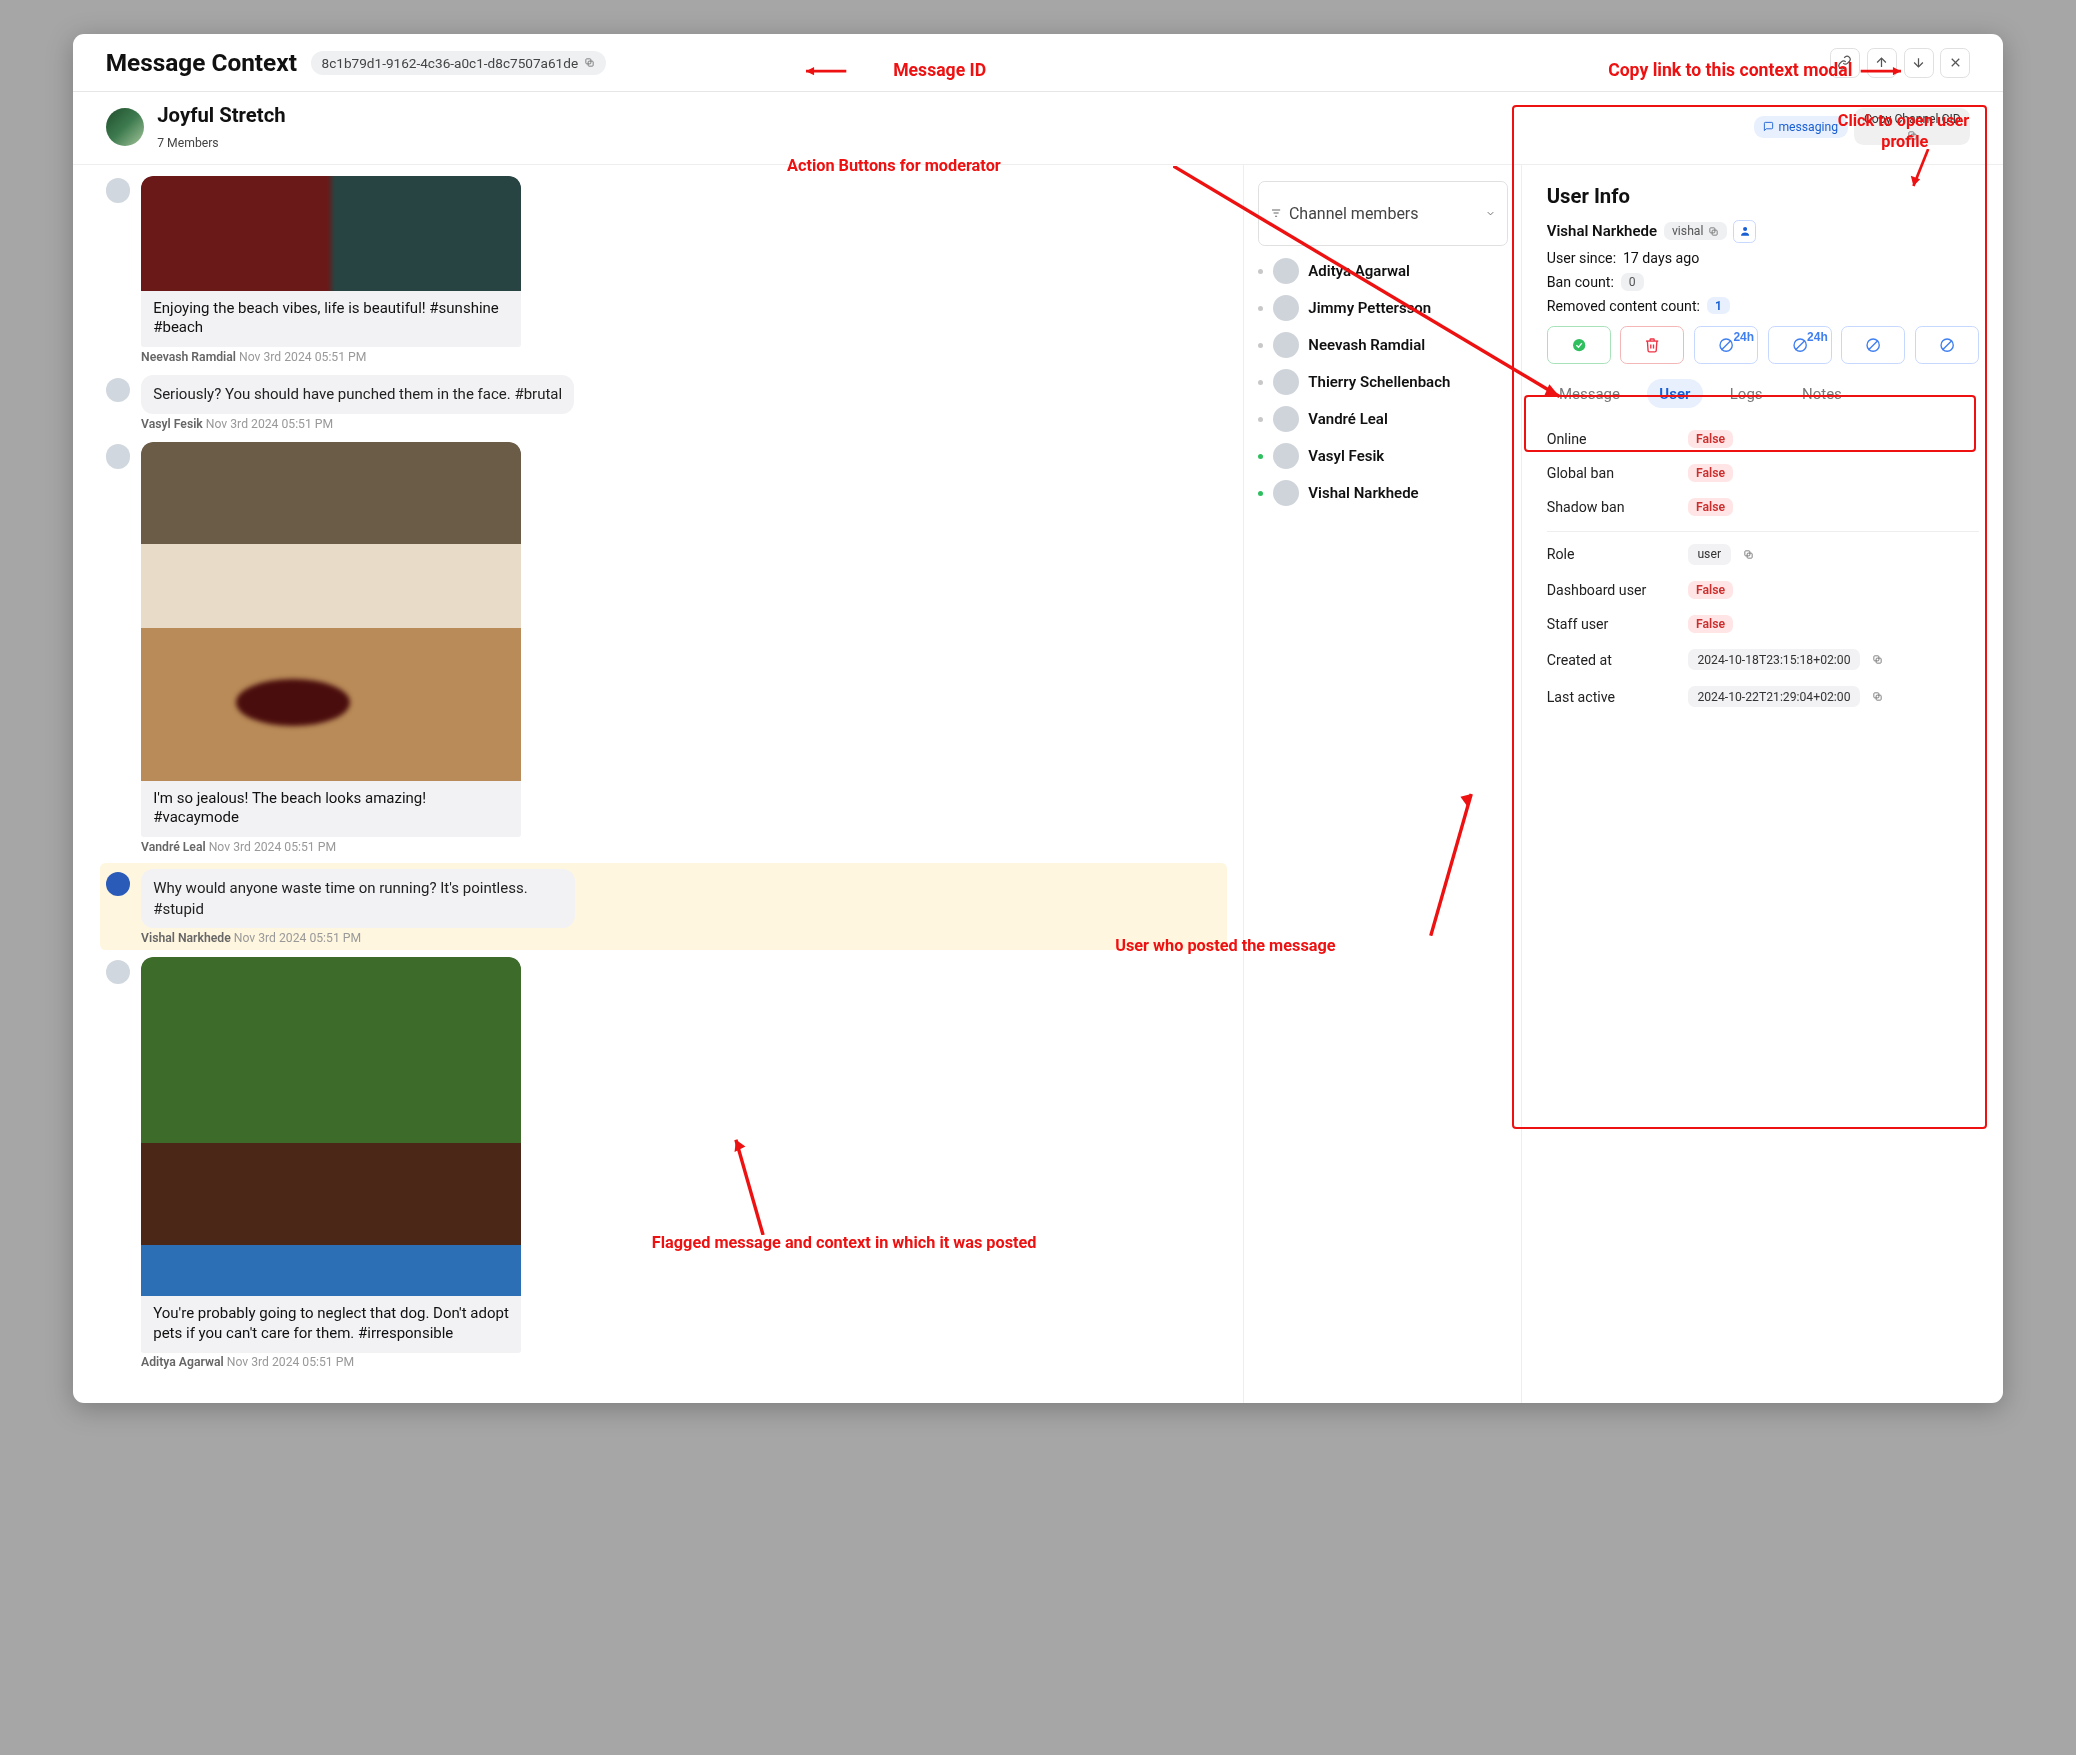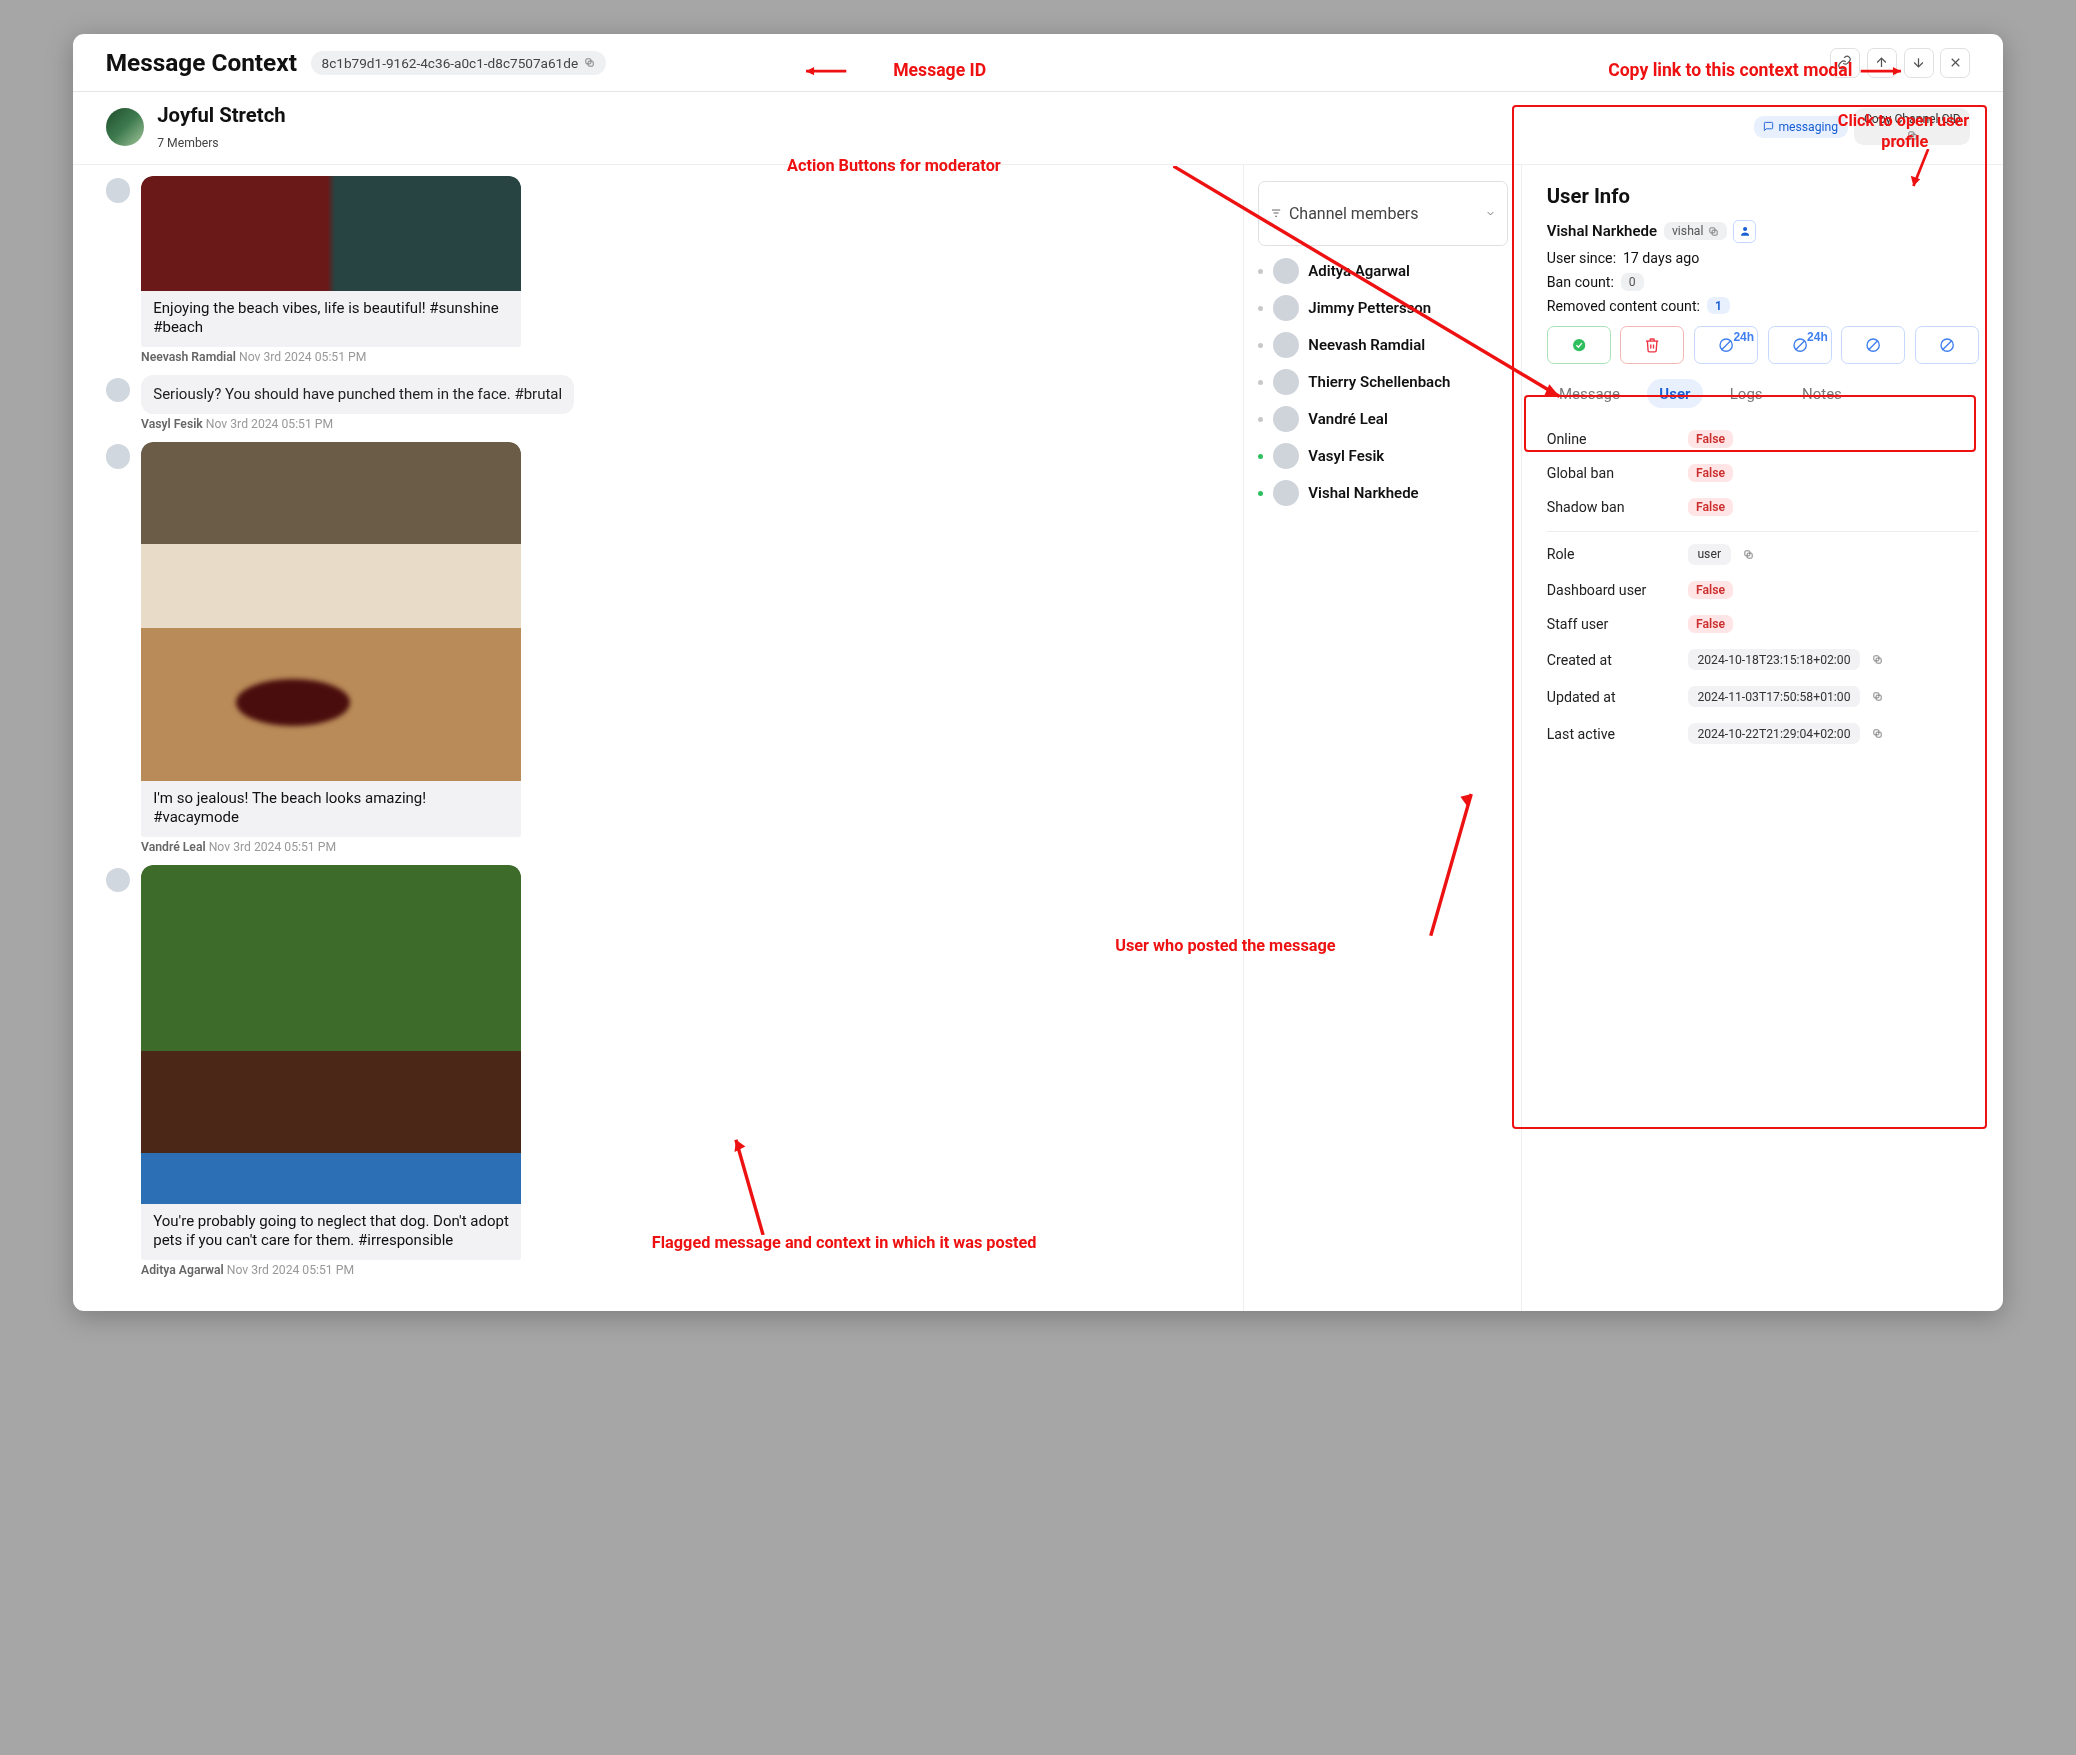--- a/index.html
+++ b/index.html
@@ -180,20 +180,27 @@
         <div class="msg">
           <div class="avatar"></div>
           <div class="bubble-wrap">
             <div class="attach">
               <div class="attach-img ph2"></div>
               <div class="attach-cap">I'm so jealous! The beach looks amazing! #vacaymode</div>
             </div>
             <div class="meta"><span class="author">Vandré Leal</span> <span>Nov 3rd 2024 05:51 PM</span></div>
           </div>
         </div>
+        <div class="msg flagged">
+          <div class="avatar"></div>
+          <div class="bubble-wrap">
+            <div class="bubble">Why would anyone waste time on running? It's pointless. #stupid</div>
+            <div class="meta"><span class="author">Vishal Narkhede</span> <span>Nov 3rd 2024 05:51 PM</span></div>
+          </div>
+        </div>
         <div class="msg">
           <div class="avatar"></div>
           <div class="bubble-wrap">
             <div class="attach">
               <div class="attach-img ph3"></div>
               <div class="attach-cap">You're probably going to neglect that dog. Don't adopt pets if you can't care for them. #irresponsible</div>
             </div>
             <div class="meta"><span class="author">Aditya Agarwal</span> <span>Nov 3rd 2024 05:51 PM</span></div>
           </div>
         </div>
@@ -371,30 +378,20 @@
           <div class="k">Created at</div>
         <span class="val-pill">
             <span>2024-10-18T23:15:18+02:00</span>
           </span>
         <svg class="copy-icon" viewBox="0 0 24 24" fill="none" stroke="#999" stroke-width="2">
             <rect x="9" y="9" width="11" height="11" rx="2"></rect>
             <rect x="4" y="4" width="11" height="11" rx="2"></rect>
           </svg>
       </div>
       <div class="kv">
-          <div class="k">Updated at</div>
-        <span class="val-pill">
-            <span>2024-11-03T17:50:58+01:00</span>
-          </span>
-        <svg class="copy-icon" viewBox="0 0 24 24" fill="none" stroke="#999" stroke-width="2">
-            <rect x="9" y="9" width="11" height="11" rx="2"></rect>
-            <rect x="4" y="4" width="11" height="11" rx="2"></rect>
-          </svg>
-      </div>
-      <div class="kv">
           <div class="k">Last active</div>
         <span class="val-pill">
             <span>2024-10-22T21:29:04+02:00</span>
           </span>
         <svg class="copy-icon" viewBox="0 0 24 24" fill="none" stroke="#999" stroke-width="2">
             <rect x="9" y="9" width="11" height="11" rx="2"></rect>
             <rect x="4" y="4" width="11" height="11" rx="2"></rect>
           </svg>
       </div>
 

